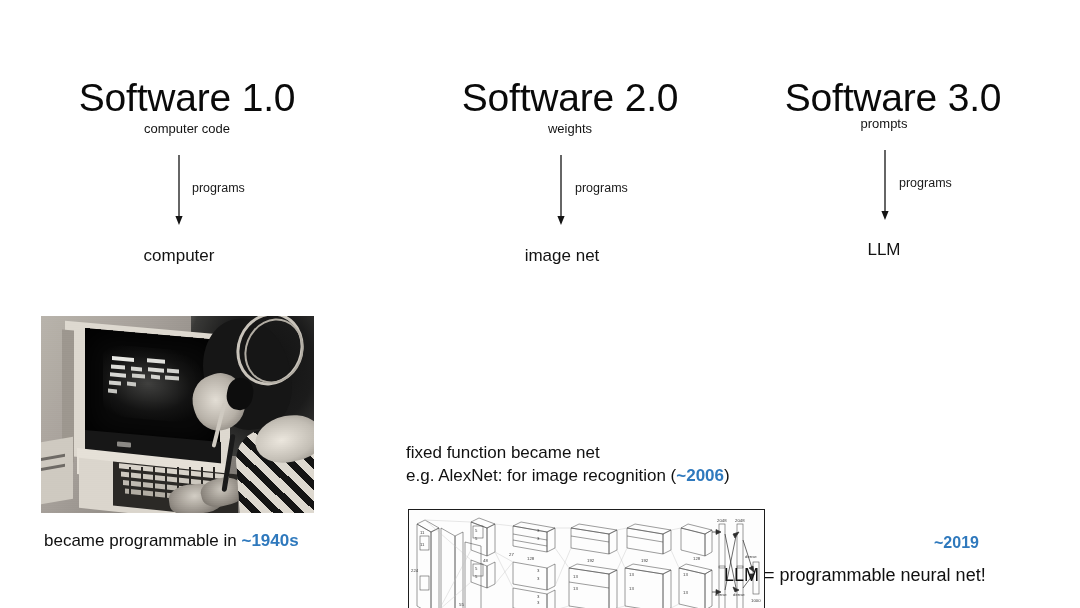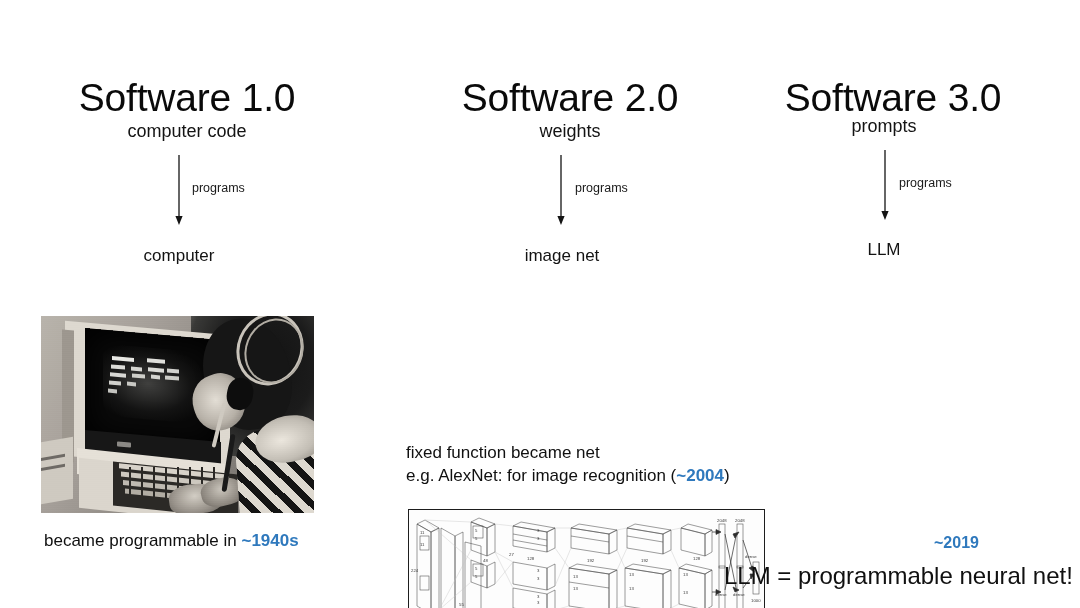--- a/index.html
+++ b/index.html
@@ -26,21 +26,21 @@
   .col-title {
     font-size: 39px;
     font-weight: 400;
     letter-spacing: -0.2px;
     color: #0a0a0a;
     text-align: center;
     white-space: nowrap;
     transform: translateX(-50%);
   }
   .col-sub {
-    font-size: 18px;
+    font-size: 13px;
     font-weight: 400;
     color: #131313;
     text-align: center;
     white-space: nowrap;
     transform: translateX(-50%);
   }
   .col-target {
     font-size: 17px;
     font-weight: 400;
     color: #131313;
@@ -58,21 +58,21 @@
   .arrow svg { display: block; }
 
   
   .caption {
     font-size: 17px;
     color: #101010;
     white-space: nowrap;
     line-height: 25px;
   }
   .caption.big {
-    font-size: 24px;
+    font-size: 18px;
   }
   .year {
     color: #2f79bd;
     font-weight: 700;
   }
   .year-standalone {
     font-size: 16px;
     font-weight: 700;
     color: #2f79bd;
     white-space: nowrap;
@@ -388,21 +388,21 @@
         <text x="308" y="12">2048</text>
         <text x="326" y="12">2048</text>
         <text x="308" y="108">2048</text>
         <text x="326" y="108">2048</text>
         <text x="342" y="92">1000</text>
       </g>
     </svg>
   </div>
 
   <div class="abs caption" style="left:406px; top:440px;">fixed function became net</div>
-  <div class="abs caption" style="left:406px; top:463px;"><span>e.g. AlexNet: for image recognition (</span><span class="year">~2004</span><span>)</span></div>
+  <div class="abs caption" style="left:406px; top:463px;"><span>e.g. AlexNet: for image recognition (</span><span class="year">~2006</span><span>)</span></div>
 
   <div class="abs col-title" style="left:893px; top:76px;">Software 3.0</div>
   <div class="abs col-sub" style="left:884px; top:116px;">prompts</div>
 
   <div class="abs arrow" style="left:876px; top:150px;">
     <svg width="18" height="72" viewBox="0 0 18 72">
       <line x1="9" y1="0" x2="9" y2="63" stroke="#141414" stroke-width="1.3"></line>
       <path d="M9 70 L5.4 61 L12.6 61 Z" fill="#141414"></path>
     </svg>
   </div>

